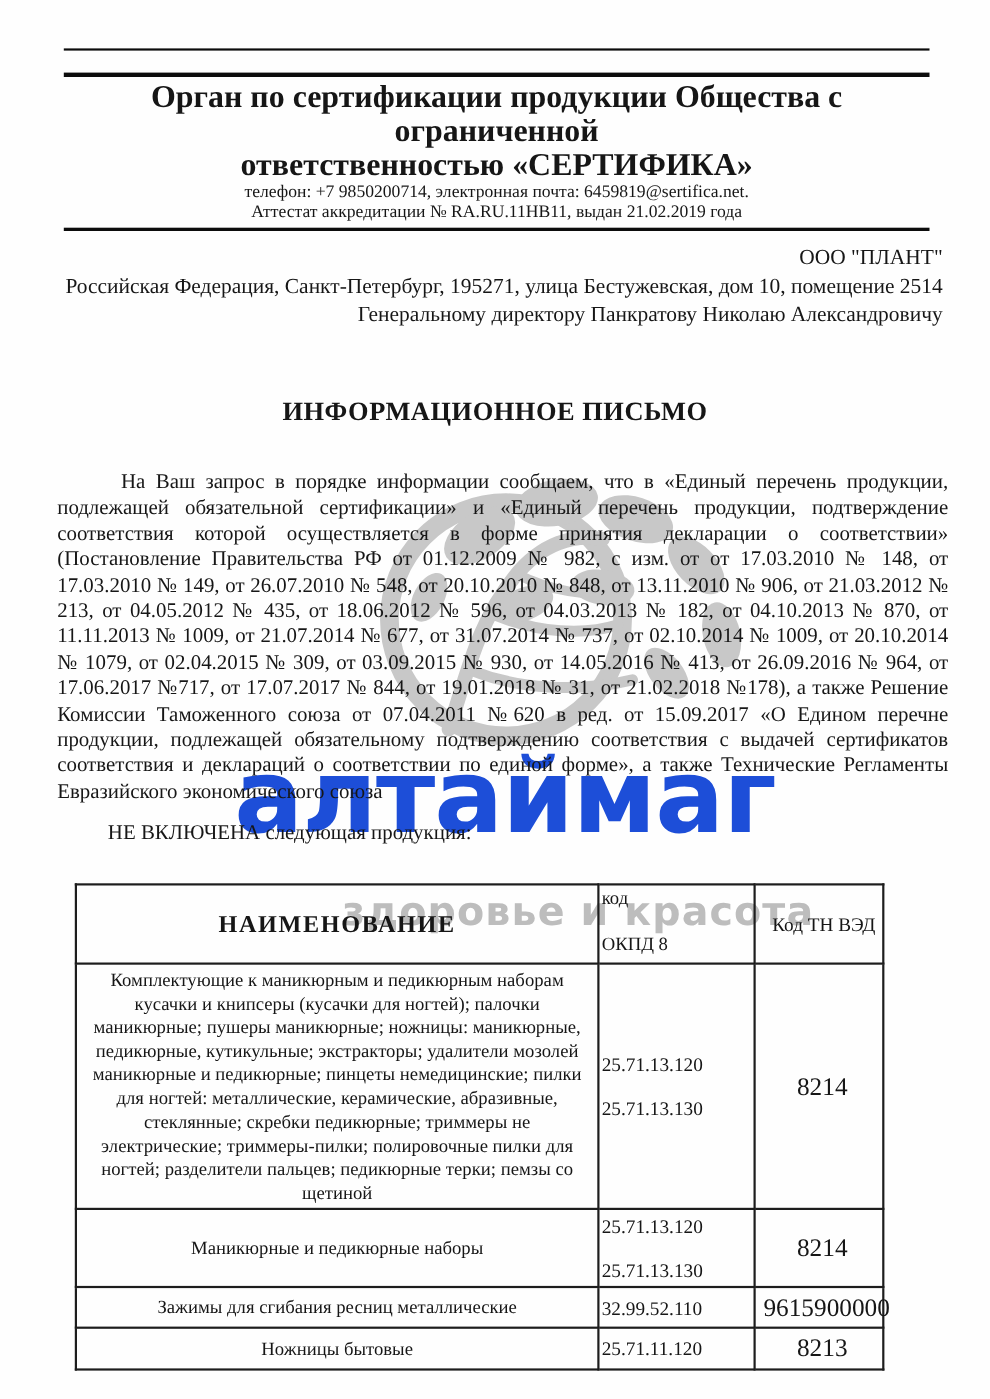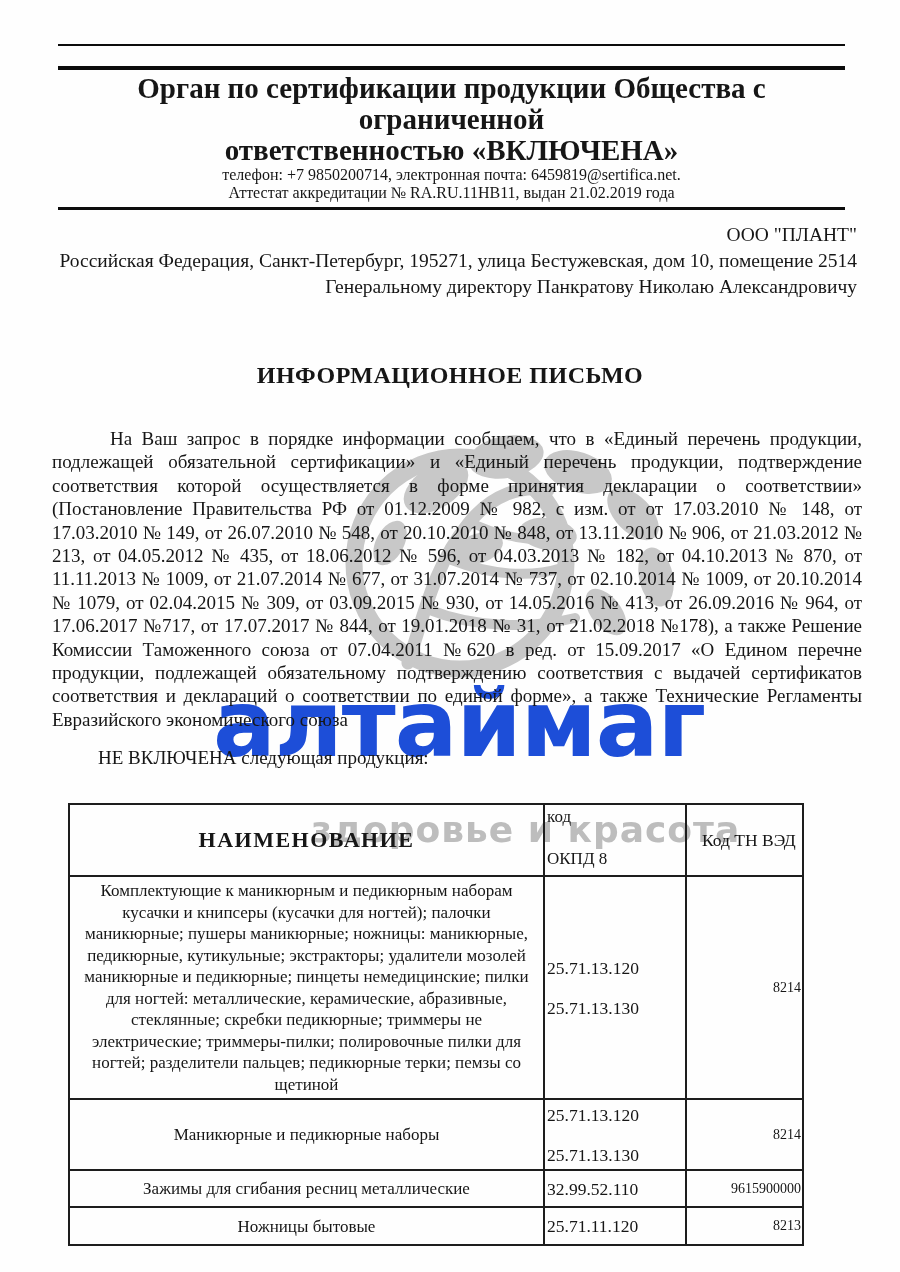--- a/index.html
+++ b/index.html
@@ -94,22 +94,22 @@
   }
   td.name-cell {
     text-align:center; vertical-align:middle;
     padding:3px 9px; line-height:21.5px;
   }
   td.okpd-cell {
     vertical-align:middle; text-align:left;
     padding:1px 2px; white-space:pre-line; line-height:20px; font-size:17.5px;
   }
   td.tnved-cell {
-    vertical-align:middle; text-align:right;
-    padding-left:7px; font-size:14px;
+    vertical-align:middle; text-align:center;
+    padding-left:7px; font-size:23px;
   }
 </style>
 </head>
 <body>
 
 <div class="page">
 
   <div class="wm-layer">
     <svg width="900" height="1272" viewBox="0 0 900 1272">
       <g stroke="#c8c8c8" fill="none" stroke-linecap="round">
@@ -134,21 +134,21 @@
     <div class="wm-brand" style="color: #1d4ed8;">алтаймаг</div>
     <div class="wm-tagline" style="color: rgb(189, 189, 189);">здоровье и красота</div>
   </div>
 
   <div class="content">
 
     <div class="letterhead">
       <div class="lh-thin"></div>
       <div class="lh-box">
         <div class="lh-title">Орган по сертификации продукции Общества с ограниченной</div>
-        <div class="lh-title">ответственностью «ВКЛЮЧЕНА»</div>
+        <div class="lh-title">ответственностью «СЕРТИФИКА»</div>
         <div class="lh-sub">телефон: +7 9850200714, электронная почта: 6459819@sertifica.net.</div>
         <div class="lh-sub">Аттестат аккредитации № RA.RU.11НВ11, выдан 21.02.2019 года</div>
       </div>
     </div>
 
 
     <div class="recipient">
       <div>ООО "ПЛАНТ"</div>
       <div>Российская Федерация, Санкт-Петербург, 195271, улица Бестужевская, дом 10, помещение 2514</div>
       <div>Генеральному директору Панкратову Николаю Александровичу</div>

